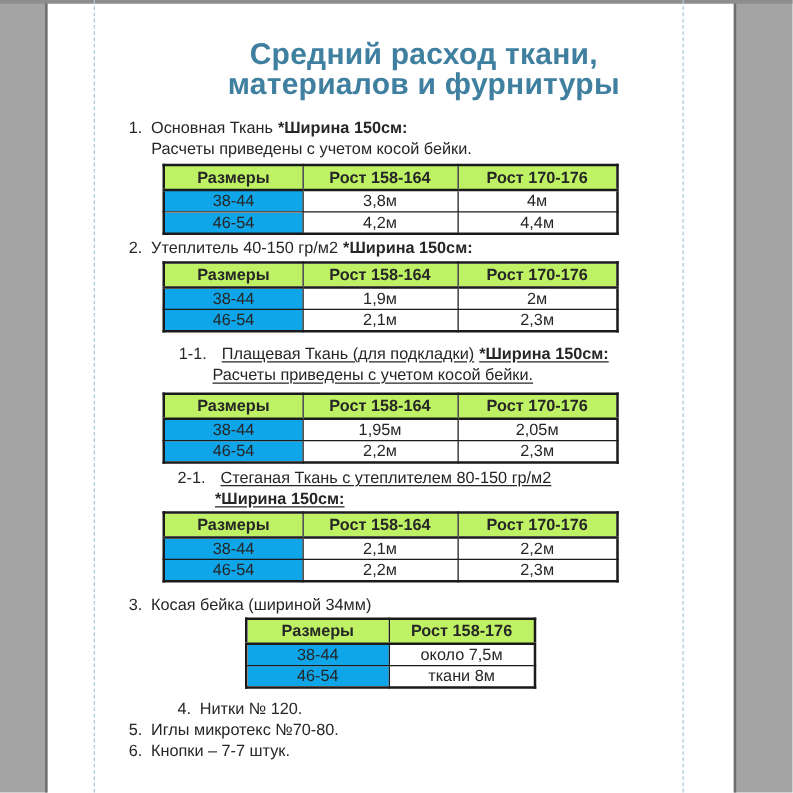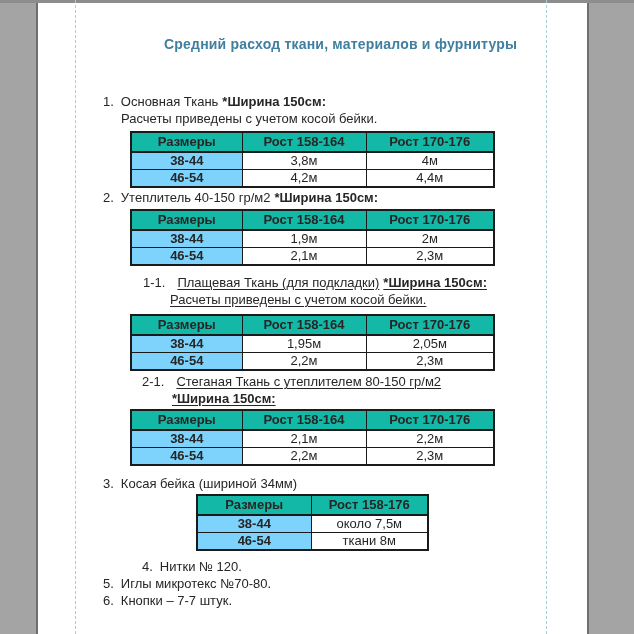--- a/index.html
+++ b/index.html
@@ -13,22 +13,22 @@
   .margin-strip { top:0; bottom:0; background:#a4a4a4; }
   .margin-left  { left:0; width:36px; border-right:2px solid #6f6f6f; }
   .margin-right { right:0; width:45px; border-left:2px solid #6f6f6f; }
   .top-bar { left:0; right:0; top:0; height:3px; background:#8d8d8d; }
   .guide { top:0; bottom:0; width:0; border-left:1px dashed #a8ccd6; }
   .guide-left { left:75px; }
   .guide-right { left:546px; }
 
   
   .doc-title {
-    left:164px; top:32px; width:382px;
-    text-align:left; font-weight:bold; font-size:14px; line-height:24px;
+    left:148px; top:32px; width:382px;
+    text-align:center; font-weight:bold; font-size:24px; line-height:24px;
     color:#3f7f9f; letter-spacing:0.2px;
   }
 
   
   .line { font-size:13px; line-height:16px; white-space:nowrap; }
   .num { display:inline-block; margin-right:7px; }
   .num-wide { display:inline-block; margin-right:12px; }
   .b { font-weight:bold; }
   .ml { margin-left:4px; }
   .u { text-decoration:underline; text-underline-offset:2px; }
@@ -36,24 +36,24 @@
   
   table.data-table {
     border-collapse:collapse; table-layout:fixed;
     font-size:13px; border:2px solid #1a1a1a;
   }
   table.data-table th, table.data-table td {
     border:1px solid #1a1a1a; text-align:center; padding:0;
     height:16px; line-height:16px; overflow:hidden;
   }
   table.data-table thead th {
-    background:#14b8a6; font-weight:bold; height:18px;
+    background:#bef264; font-weight:bold; height:18px;
     border-bottom:2px solid #1a1a1a;
   }
-  table.data-table td.rowhead { background:#7dd3fc; font-weight:bold; }
+  table.data-table td.rowhead { background:#0ea5e9; font-weight:normal; }
 </style>
 </head>
 <body>
 
 <div class="abs margin-strip margin-left"></div>
 <div class="abs margin-strip margin-right"></div>
 <div class="abs top-bar"></div>
 <div class="abs guide guide-left"></div>
 <div class="abs guide guide-right"></div>
 

